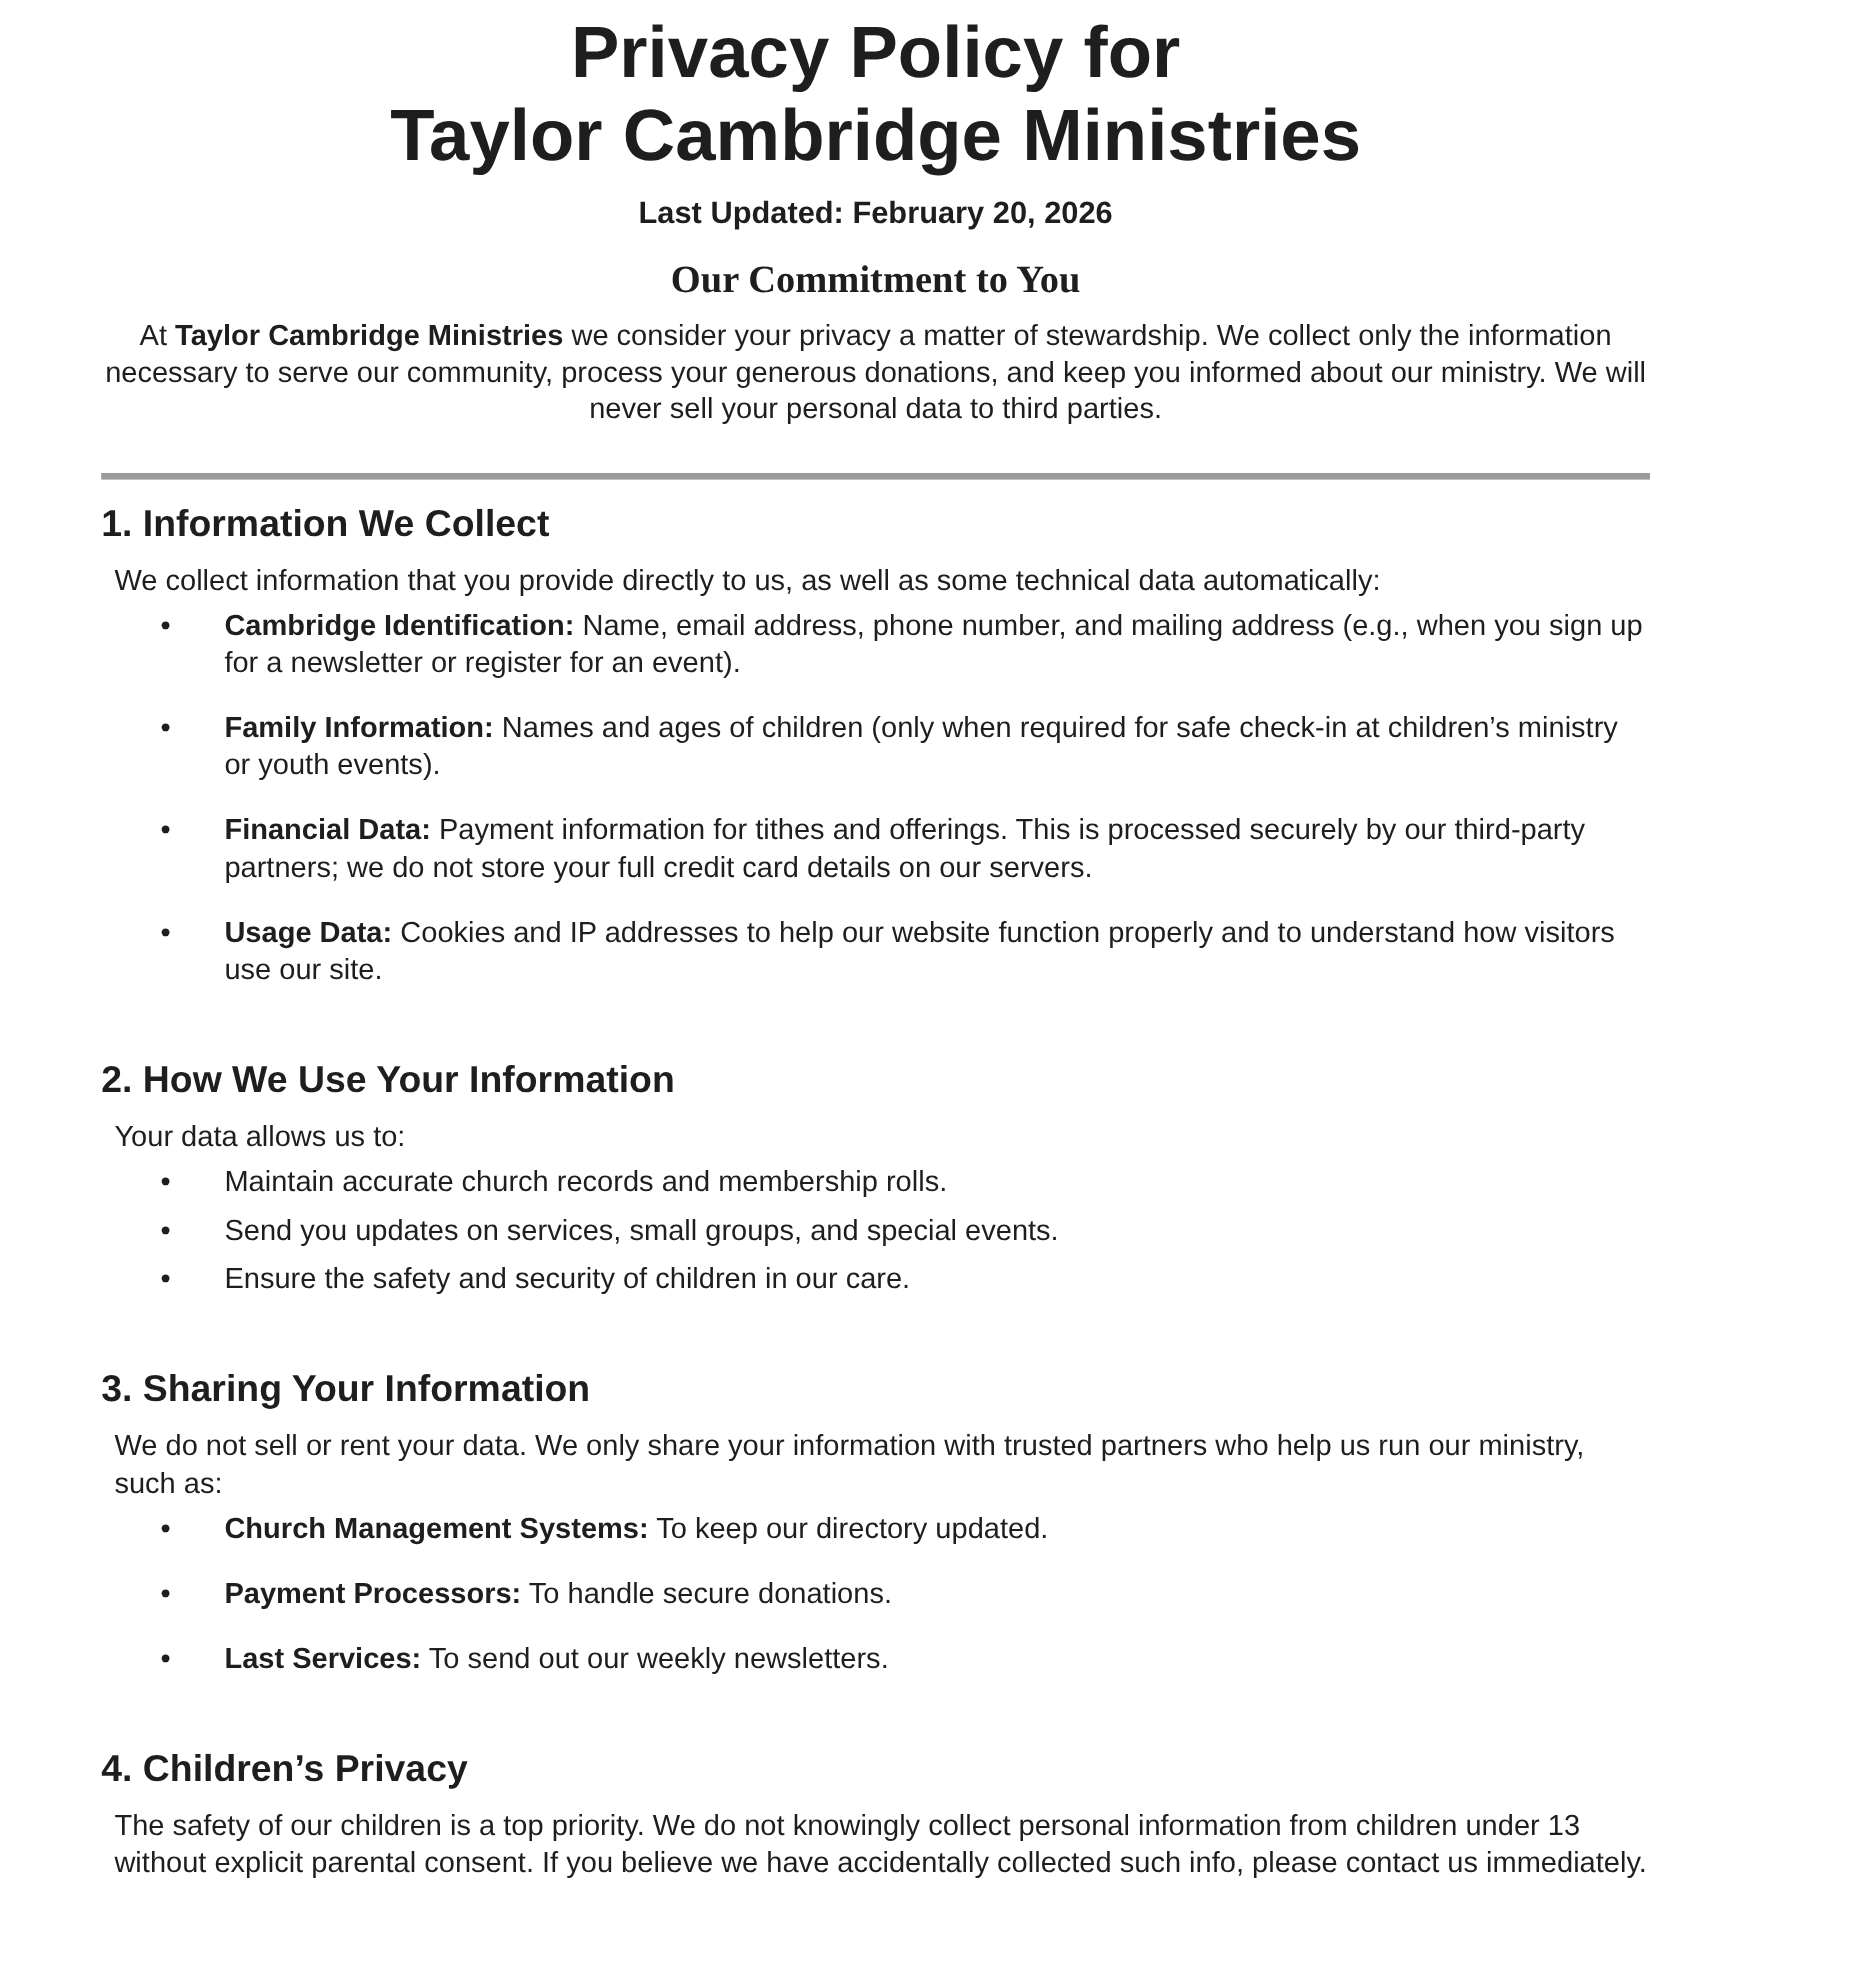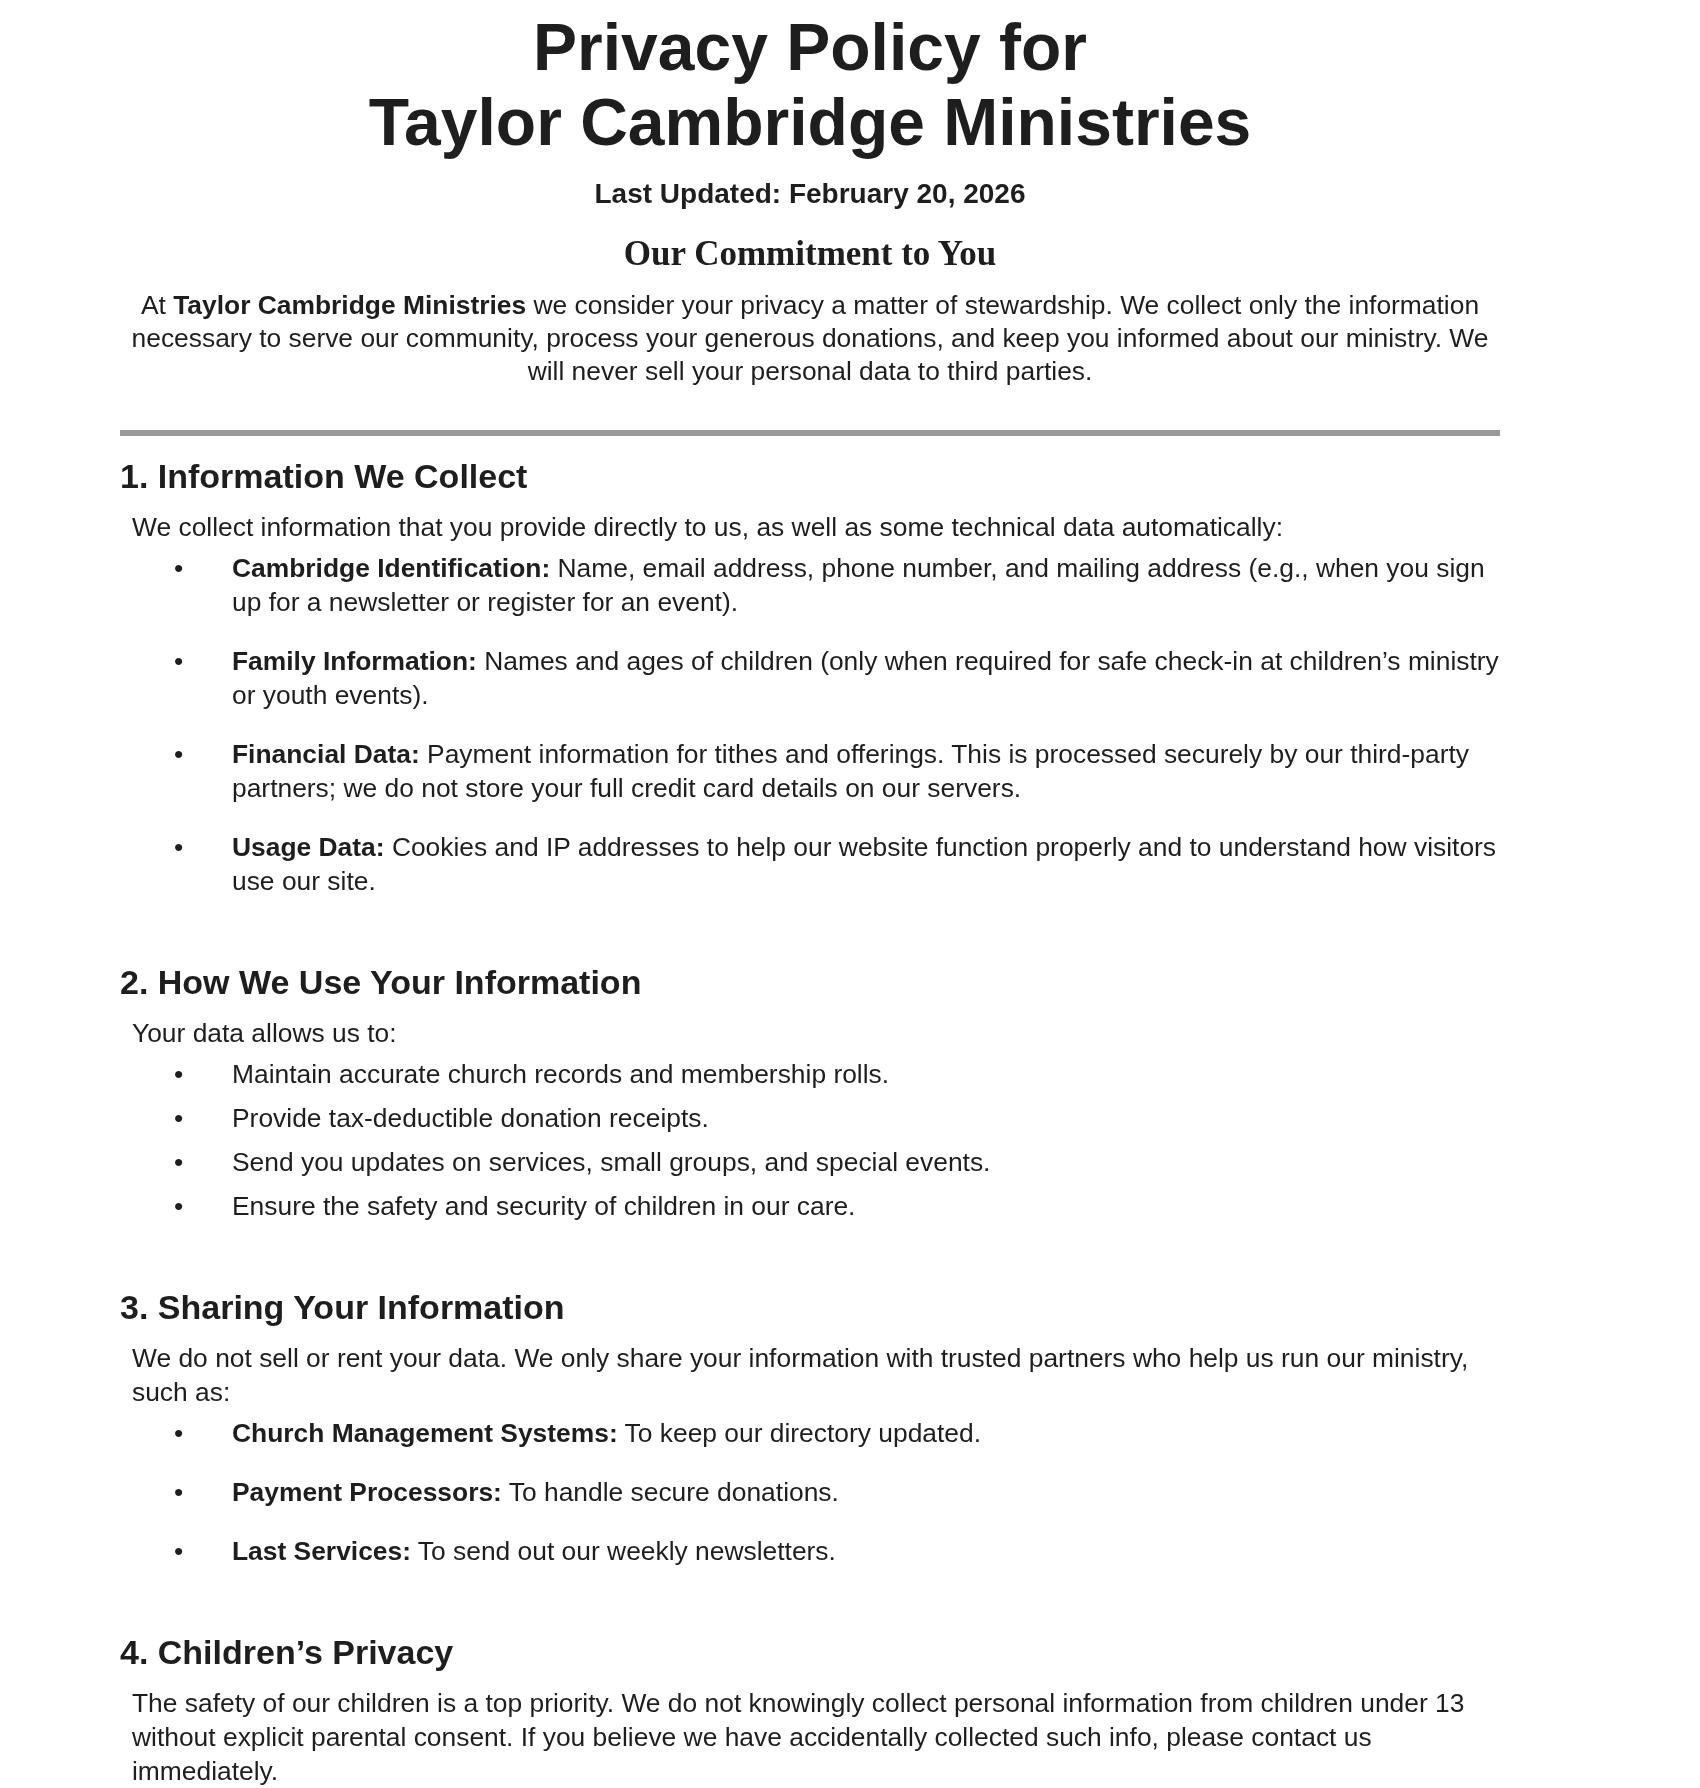--- a/index.html
+++ b/index.html
@@ -8,21 +8,21 @@
     width: 1700px;
     height: 1788px;
     background: #ffffff;
     color: #1e1e1e;
     font-family: "Liberation Sans", sans-serif;
     overflow: hidden;
   }
   .page {
     width: 1700px;
     height: 1788px;
-    padding: 10px 200px 0 120px;
+    padding: 10px 200px 0 92px;
   }
   .doc-title {
     margin: 0;
     font-size: 66px;
     font-weight: bold;
     line-height: 75px;
     text-align: center;
     letter-spacing: 0;
   }
   .last-updated {
@@ -114,21 +114,20 @@
       <li><span class="bullet-label">Financial Data:</span><span> Payment information for tithes and offerings. This is processed securely by our third-party partners; we do not store your full credit card details on our servers.</span></li>
       <li><span class="bullet-label">Usage Data:</span><span> Cookies and IP addresses to help our website function properly and to understand how visitors use our site.</span></li>
     </ul>
   </section>
 
   <section class="section">
     <h2 class="section-heading">2. How We Use Your Information</h2>
     <p class="section-lead">Your data allows us to:</p>
     <ul class="bullet-list compact">
       <li><span>Maintain accurate church records and membership rolls.</span></li>
-      <li><span>Provide tax-deductible donation receipts.</span></li>
       <li><span>Send you updates on services, small groups, and special events.</span></li>
       <li><span>Ensure the safety and security of children in our care.</span></li>
     </ul>
   </section>
 
   <section class="section">
     <h2 class="section-heading">3. Sharing Your Information</h2>
     <p class="section-lead">We do not sell or rent your data. We only share your information with trusted partners who help us run our ministry, such as:</p>
     <ul class="bullet-list spaced">
       <li><span class="bullet-label">Church Management Systems:</span><span> To keep our directory updated.</span></li>

